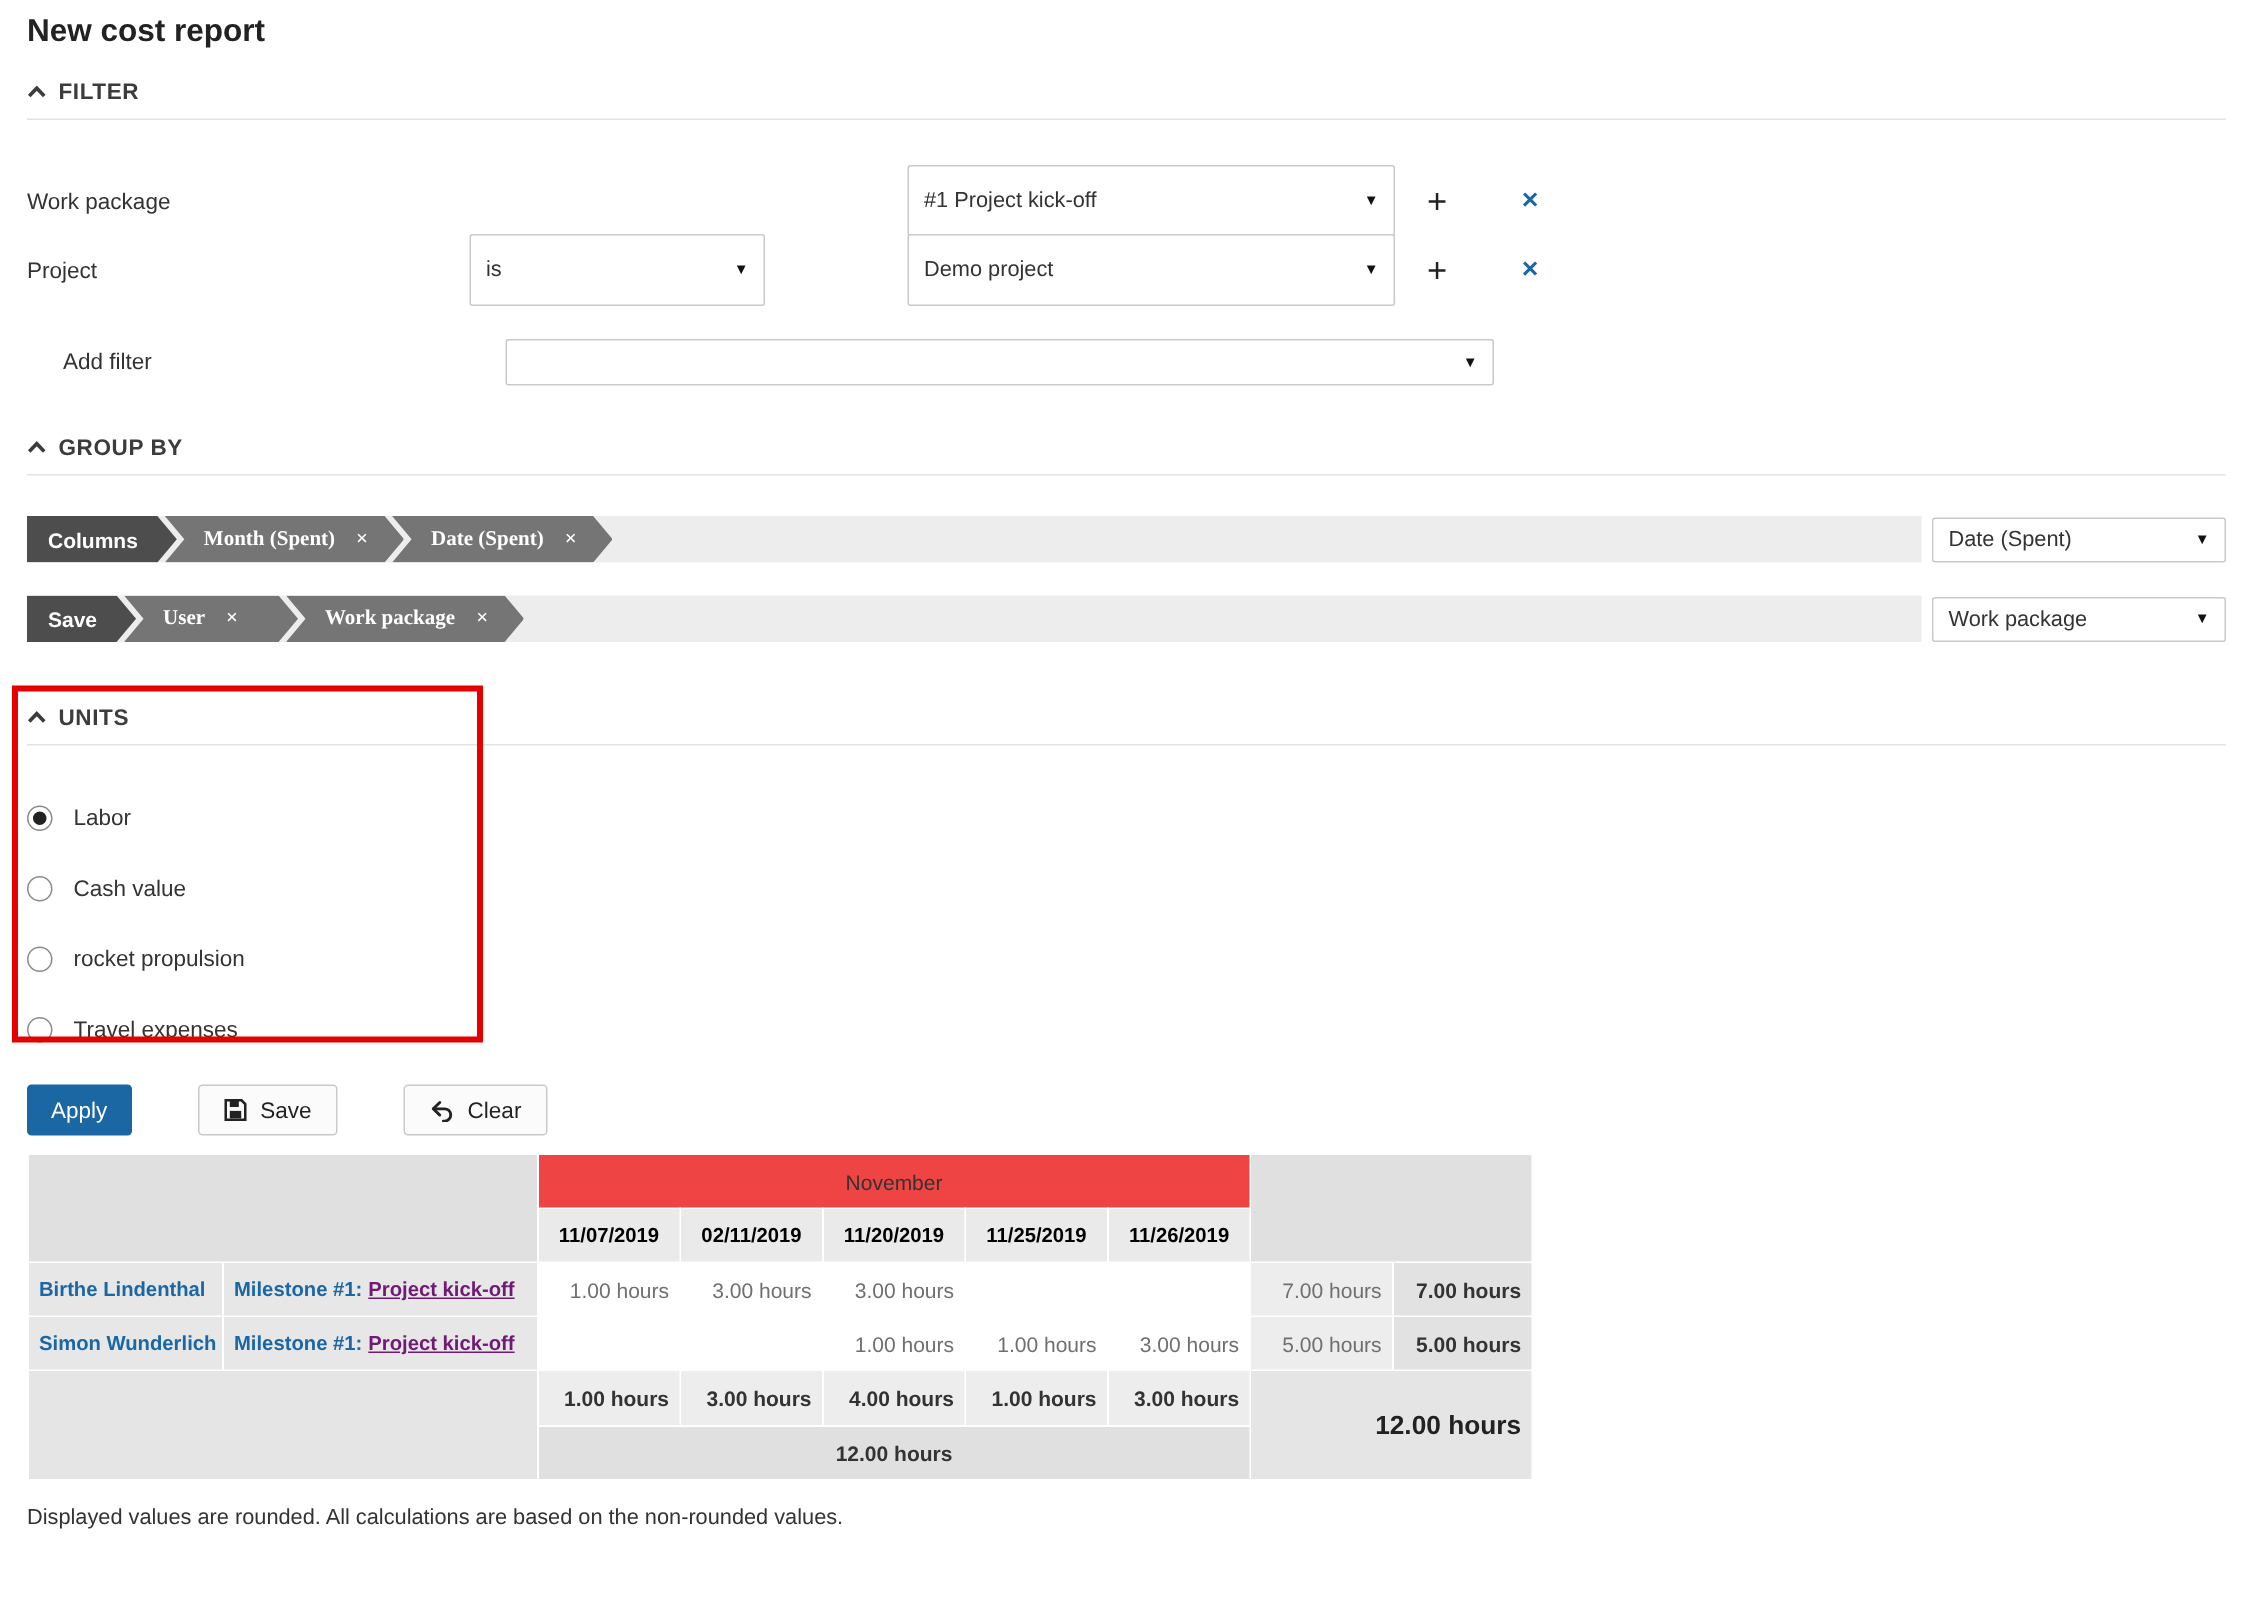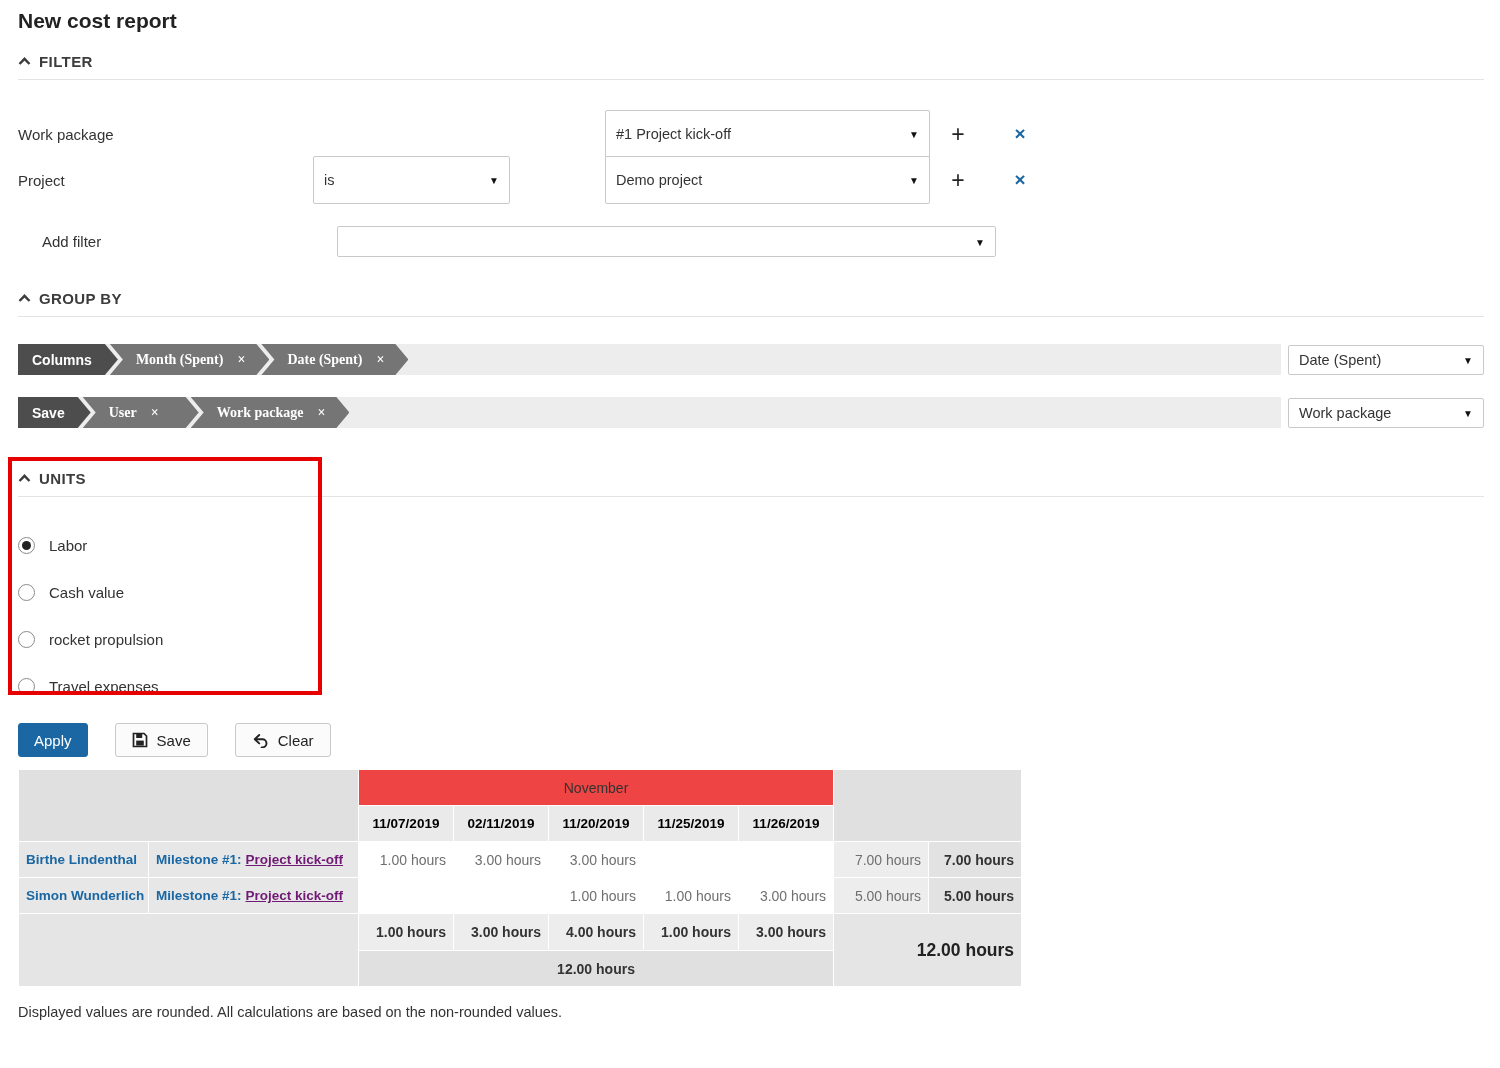--- a/index.html
+++ b/index.html
@@ -69,21 +69,21 @@
   .units-options { padding-top: 14px; }
   .radio-row { display:flex; align-items:center; gap: 14px; height: 26px; margin-top: 21px; cursor:pointer; width: 240px;}
   .radio {
     width: 17px; height: 17px; border-radius: 50%; border: 1px solid #8a8a8a; background:#fff;
     display:flex; align-items:center; justify-content:center; flex: 0 0 auto;
   }
   .radio.checked::after { content:""; width: 9px; height: 9px; border-radius:50%; background:#222; }
   .radio-label { font-size: 15px; color:#333; }
 
   
-  .actions { display:flex; align-items:flex-start; gap: 27px; margin-top: 24px; }
+  .actions { display:flex; align-items:flex-start; gap: 44px; margin-top: 24px; }
   .btn {
     height: 34px; display:inline-flex; align-items:center; gap:9px;
     border: 1px solid #c9c9c9; border-radius: 3px; background: #fbfbfb;
     font-size: 15px; color:#222; padding: 0 16px; cursor:pointer;
     font-family: "Liberation Sans", sans-serif;
   }
   .btn.primary { background:#1A67A3; border-color:#1A67A3; color:#fff; padding: 0 15px; }
   .btn svg { display:block; }
 
   

